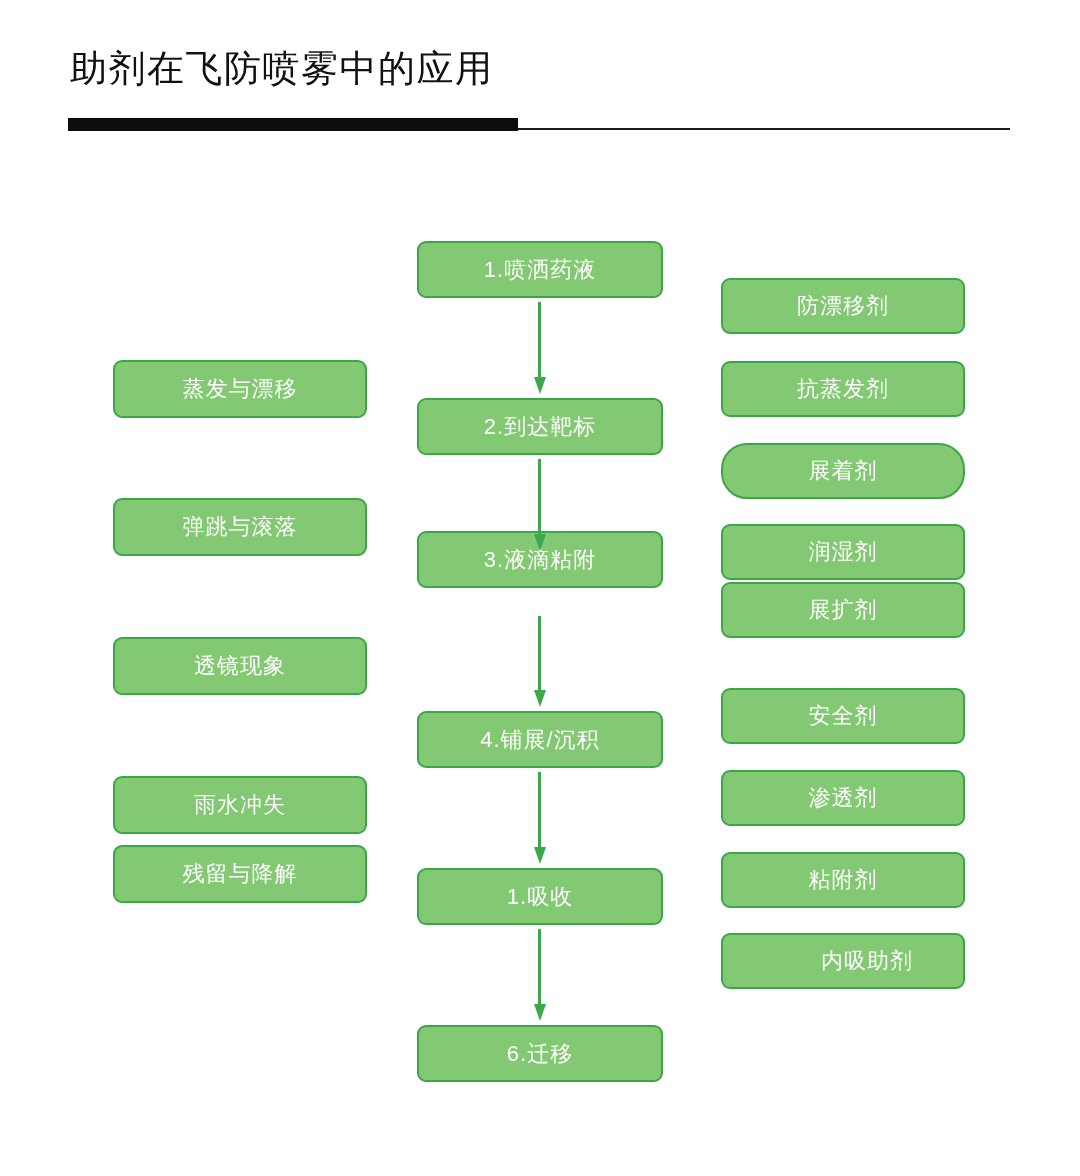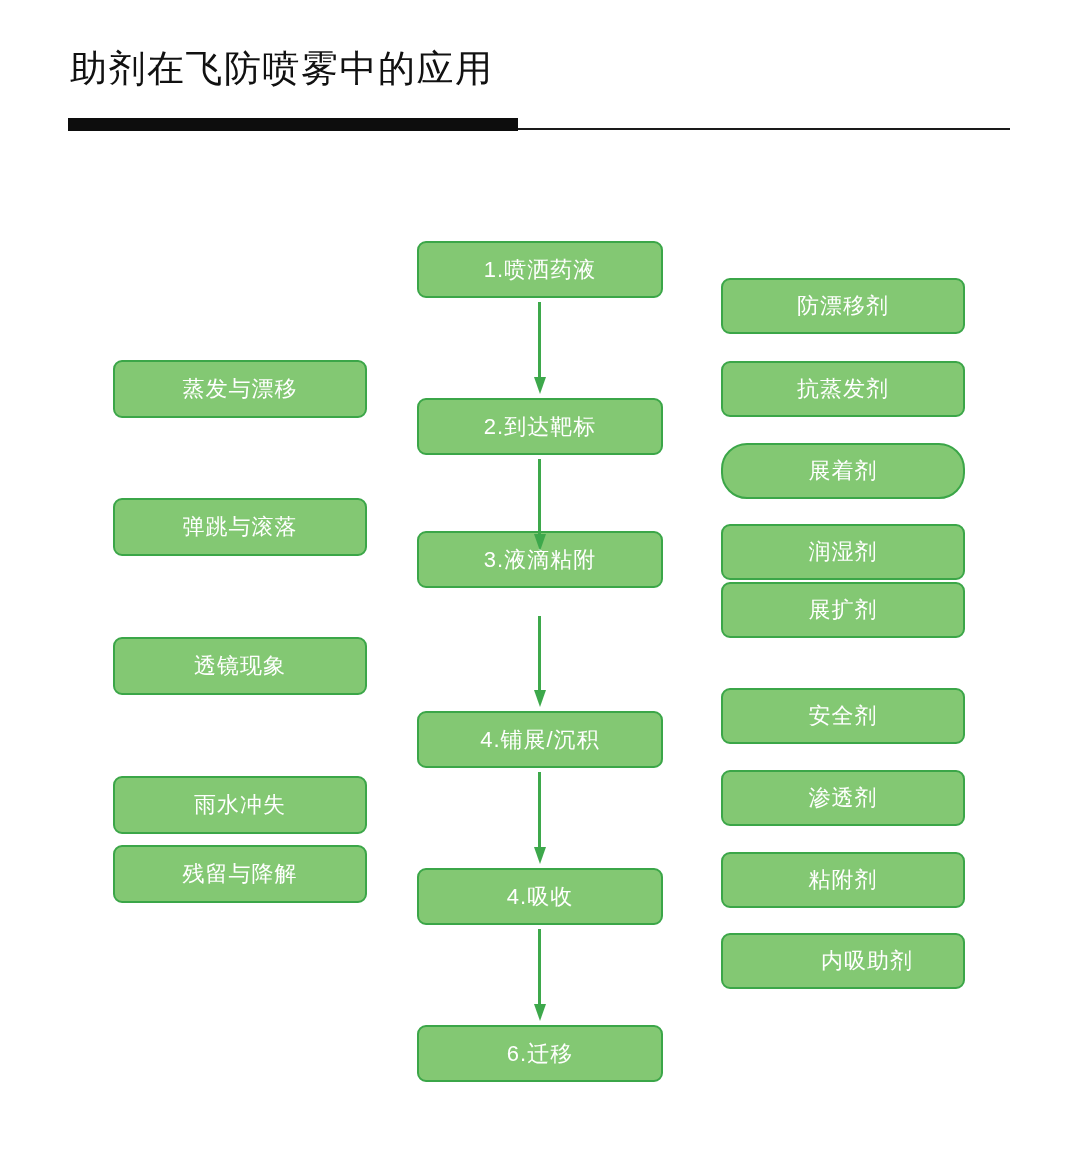--- a/index.html
+++ b/index.html
@@ -112,21 +112,21 @@
   <div id="rule-thin"></div>
   <div id="rule-thick"></div>
 </div>
 
 <div id="diagram">
   <div id="center-col">
       <div class="node center" style="top: 241px;">1.喷洒药液</div>
       <div class="node center" style="top: 398px;">2.到达靶标</div>
       <div class="node center" style="top: 531px;">3.液滴粘附</div>
       <div class="node center" style="top: 711px;">4.铺展/沉积</div>
-      <div class="node center" style="top: 868px;">4.吸收</div>
+      <div class="node center" style="top: 868px;">1.吸收</div>
       <div class="node center" style="top: 1025px;">6.迁移</div>
     </div>
   <div id="left-col">
       <div class="node left" style="top: 360px;">蒸发与漂移</div>
       <div class="node left" style="top: 498px;">弹跳与滚落</div>
       <div class="node left" style="top: 637px;">透镜现象</div>
       <div class="node left" style="top: 776px;">雨水冲失</div>
       <div class="node left" style="top: 845px;">残留与降解</div>
     </div>
   <div id="right-col">

